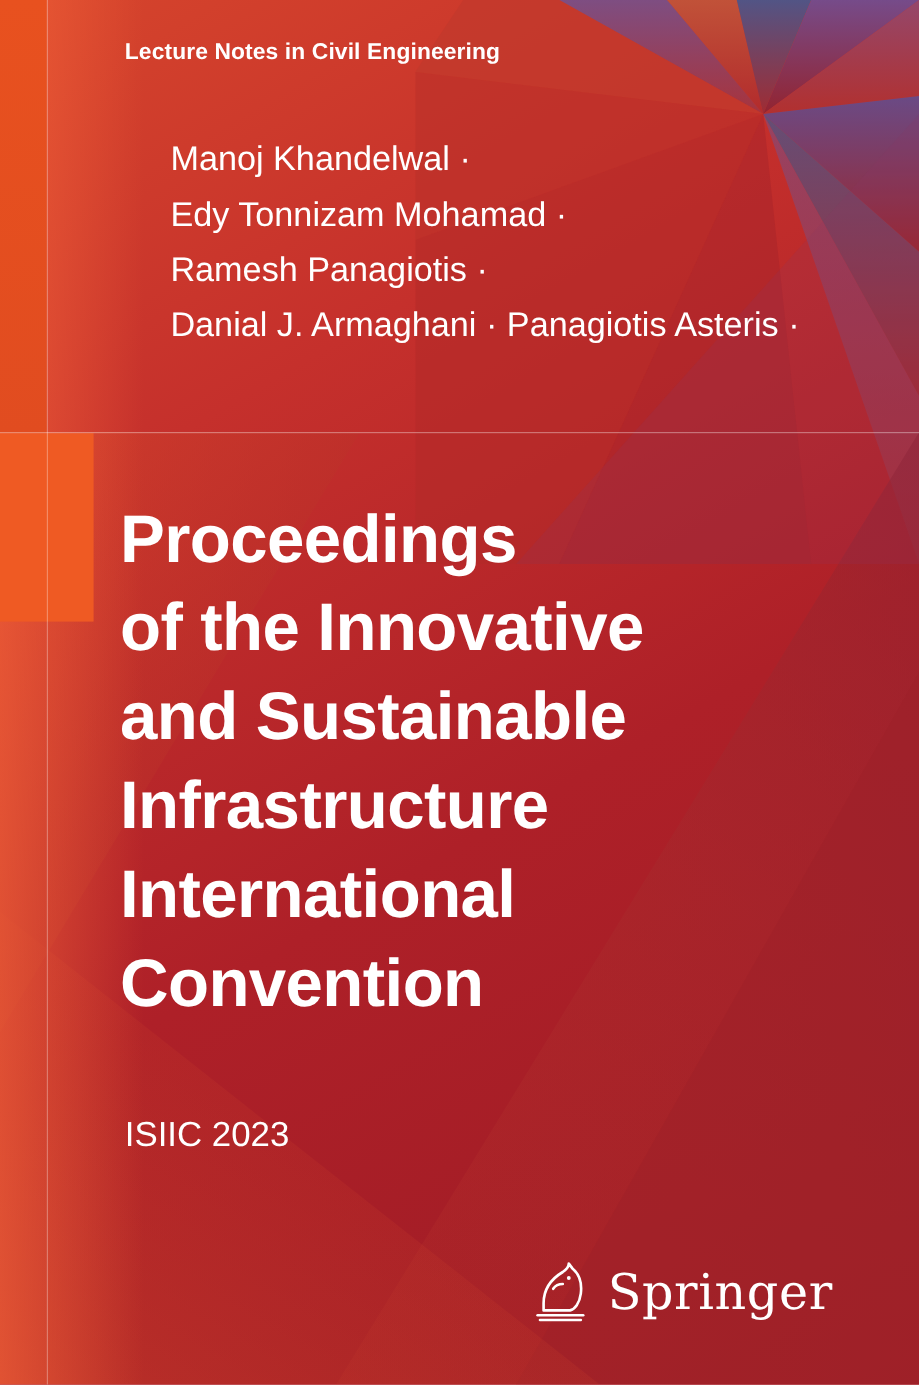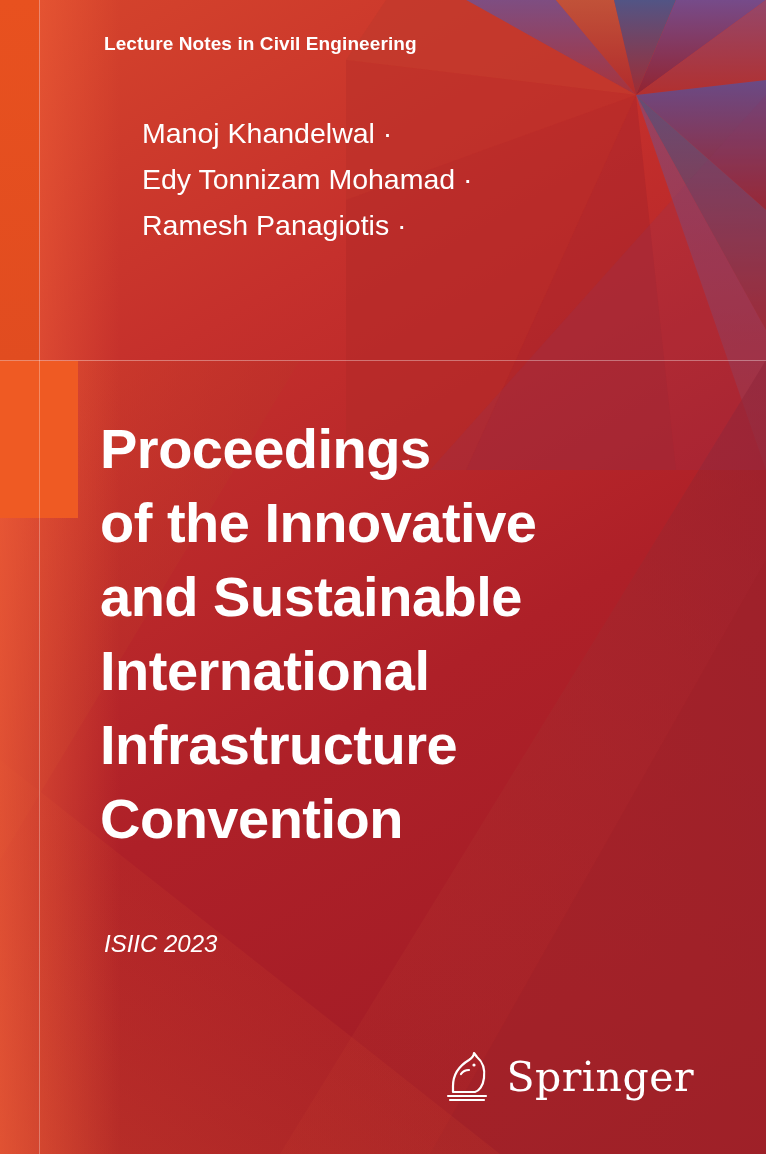--- a/index.html
+++ b/index.html
@@ -117,23 +117,22 @@
     font-size: 56px;
     line-height: 74px;
     font-weight: bold;
     letter-spacing: -0.5px;
   }
   .subtitle {
     position: absolute;
     left: 104px;
     top: 930px;
     color: #ffffff;
-    font-size: 24px;
+    font-size: 29px;
     font-weight: normal;
-    font-style: italic;
   }
 
   
   .logo {
     position: absolute;
     right: 72px;
     bottom: 46px;
     display: flex;
     align-items: center;
     gap: 11px;
@@ -224,28 +223,29 @@
   <div class="left-block"></div>
   <div class="hairline"></div>
   <div class="hairline-h"></div>
 
   <div class="series">Lecture Notes in Civil Engineering</div>
 
   <div class="editors">
     <div class="ed-line">Manoj Khandelwal ·</div>
     <div class="ed-line">Edy Tonnizam Mohamad ·</div>
     <div class="ed-line">Ramesh Panagiotis ·</div>
+    <div class="ed-line">Danial J. Armaghani · Panagiotis Asteris ·</div>
   </div>
 
   <div class="title">
     <div>Proceedings</div>
     <div>of the Innovative</div>
     <div>and Sustainable</div>
+    <div>Infrastructure</div>
     <div>International</div>
-    <div>Infrastructure</div>
     <div>Convention</div>
   </div>
 
   <div class="subtitle">ISIIC 2023</div>
 
   <div class="logo">
     <svg width="56" height="62" viewBox="0 0 56 62">
       <g fill="none" stroke="#ffffff" stroke-width="2.2" stroke-linejoin="round" stroke-linecap="round">
         <path d="M14 46 L14 40 C14 28 20 20 30 14 C33 12 35 10 35 7 L38 11 C44 16 46 24 45 32 C44 40 40 45 36 46 Z"></path>
         <path d="M22 28 C24 25 27 24 30 24"></path>

